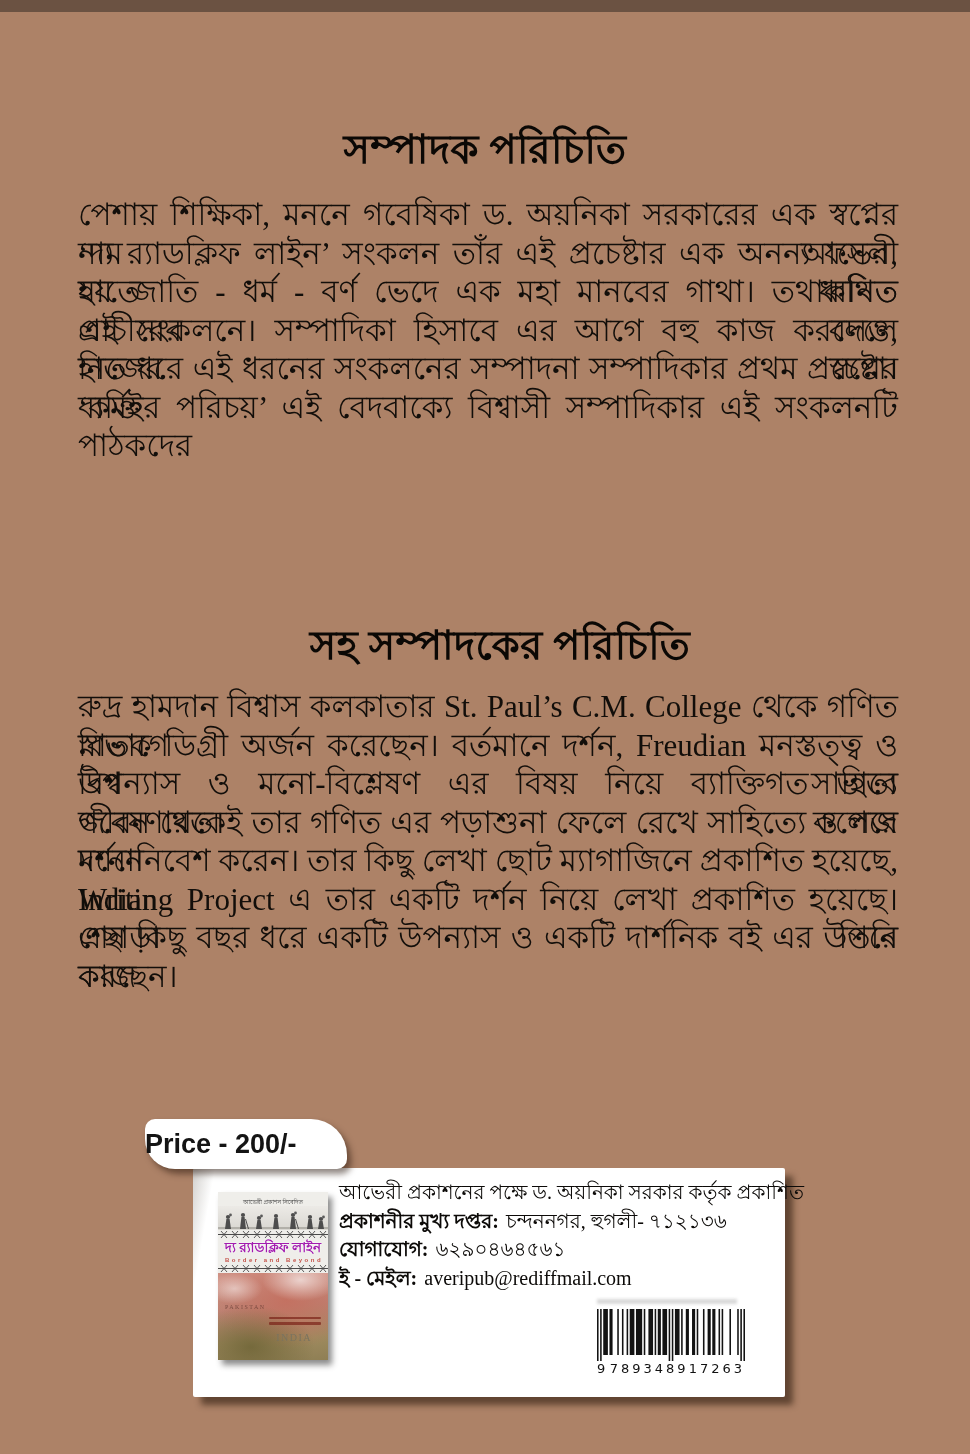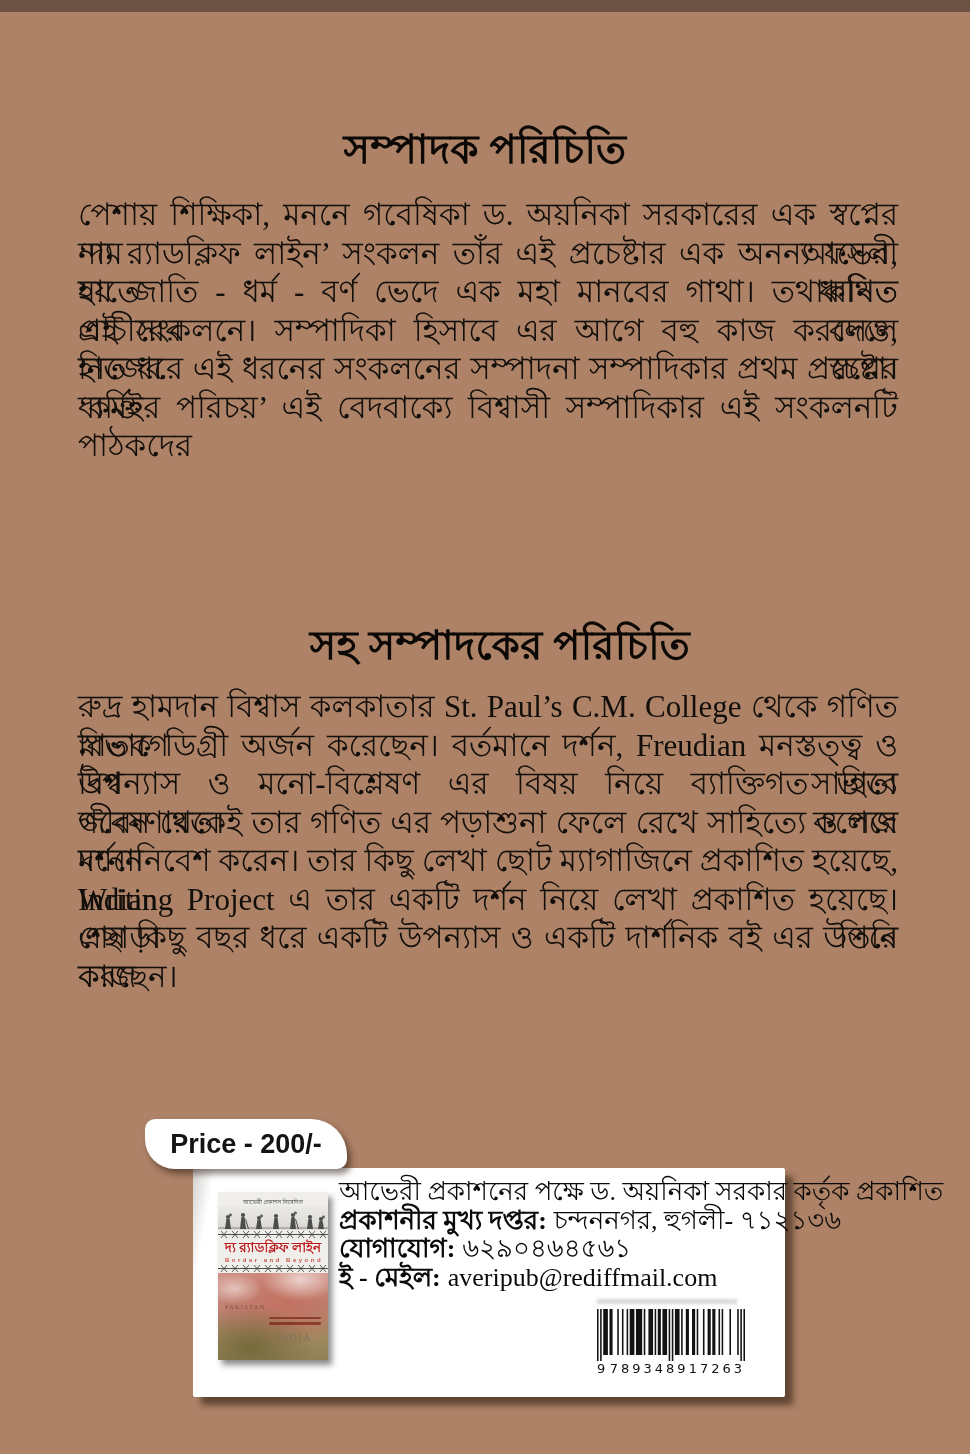--- a/index.html
+++ b/index.html
@@ -22,33 +22,33 @@
     height:38.5px; line-height:38.5px; font-size:31px;
     text-align:justify; text-align-last:justify; white-space:nowrap0;
   }
   .para .line.end{ text-align-last:left; }
 
   
   .price-tag{
     position:absolute; left:145px; top:1107px; width:202px; height:50px;
     background:#ffffff; border-radius:10px 36px 10px 30px;
     box-shadow:4px 5px 6px rgba(35,18,8,.5);
-    text-align:center; line-height:50px; z-index:3;
+    text-align:left; line-height:50px; z-index:3;
     font-family:"Liberation Sans", sans-serif; font-weight:700; font-size:27px; color:#141414;
   }
 
   
   .pub-box{
     position:absolute; left:193px; top:1156px; width:592px; height:229px;
     background:linear-gradient(100deg,#d2d0cd 0px,#ffffff 22px);
     box-shadow:8px 8px 6px rgba(35,18,8,.55);
     border-radius:2px; z-index:2;
   }
   .pub-text{ position:absolute; left:146px; top:10px; width:440px; }
-  .pline{ font-size:26px; line-height:28.5px; color:#0c0a08; white-space:nowrap; }
+  .pline{ font-size:20px; line-height:28.5px; color:#0c0a08; white-space:nowrap; }
   .pline b{ font-weight:700; }
   .pline .v{ margin-left:7px; }
   .pline .serif{ font-family:"Liberation Serif", serif; }
 
   
   .thumb{
     position:absolute; left:25px; top:24px; width:110px; height:168px;
     background:#efeeea; box-shadow:4px 5px 6px rgba(0,0,0,.45);
     display:flex; flex-direction:column; overflow:hidden;
   }
@@ -171,21 +171,21 @@
           <line x1="58" y1="8" x2="64" y2="1" stroke="#4a4a4a" stroke-width="0.9"></line>
           <line x1="69" y1="1" x2="75" y2="8" stroke="#4a4a4a" stroke-width="0.9"></line>
           <line x1="69" y1="8" x2="75" y2="1" stroke="#4a4a4a" stroke-width="0.9"></line>
           <line x1="80" y1="1" x2="86" y2="8" stroke="#4a4a4a" stroke-width="0.9"></line>
           <line x1="80" y1="8" x2="86" y2="1" stroke="#4a4a4a" stroke-width="0.9"></line>
           <line x1="91" y1="1" x2="97" y2="8" stroke="#4a4a4a" stroke-width="0.9"></line>
           <line x1="91" y1="8" x2="97" y2="1" stroke="#4a4a4a" stroke-width="0.9"></line>
           <line x1="102" y1="1" x2="108" y2="8" stroke="#4a4a4a" stroke-width="0.9"></line>
           <line x1="102" y1="8" x2="108" y2="1" stroke="#4a4a4a" stroke-width="0.9"></line>
         </svg>
-      <div class="t-title" style="color: #b91c1c;">দ্য র‍্যাডক্লিফ লাইন</div>
+      <div class="t-title" style="color: #a21caf;">দ্য র‍্যাডক্লিফ লাইন</div>
       <div class="t-sub">Border and Beyond</div>
       <svg class="wire" viewBox="0 0 110 9" preserveAspectRatio="none">
           <line x1="0" y1="4.5" x2="110" y2="4.5" stroke="#4a4a4a" stroke-width="1"></line>
           <line x1="3" y1="1" x2="9" y2="8" stroke="#4a4a4a" stroke-width="0.9"></line>
           <line x1="3" y1="8" x2="9" y2="1" stroke="#4a4a4a" stroke-width="0.9"></line>
           <line x1="14" y1="1" x2="20" y2="8" stroke="#4a4a4a" stroke-width="0.9"></line>
           <line x1="14" y1="8" x2="20" y2="1" stroke="#4a4a4a" stroke-width="0.9"></line>
           <line x1="25" y1="1" x2="31" y2="8" stroke="#4a4a4a" stroke-width="0.9"></line>
           <line x1="25" y1="8" x2="31" y2="1" stroke="#4a4a4a" stroke-width="0.9"></line>
           <line x1="36" y1="1" x2="42" y2="8" stroke="#4a4a4a" stroke-width="0.9"></line>

